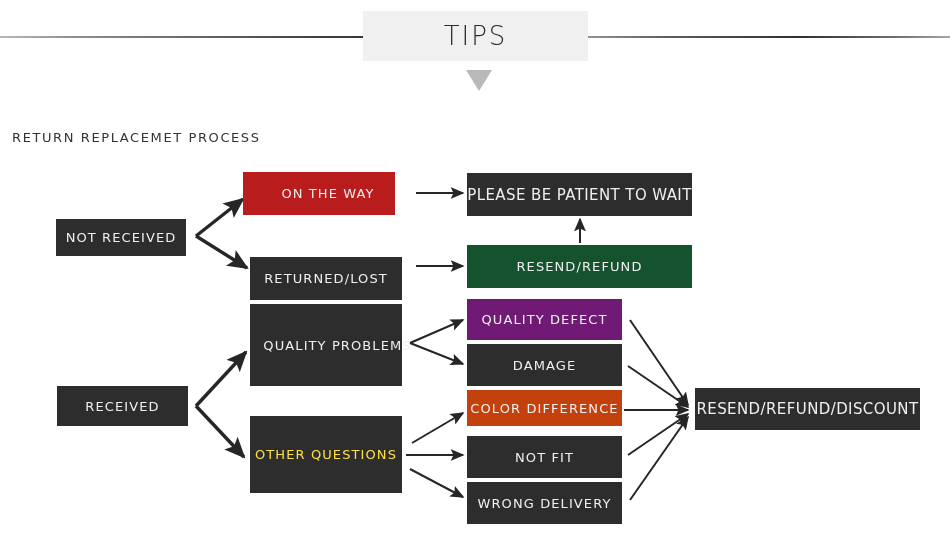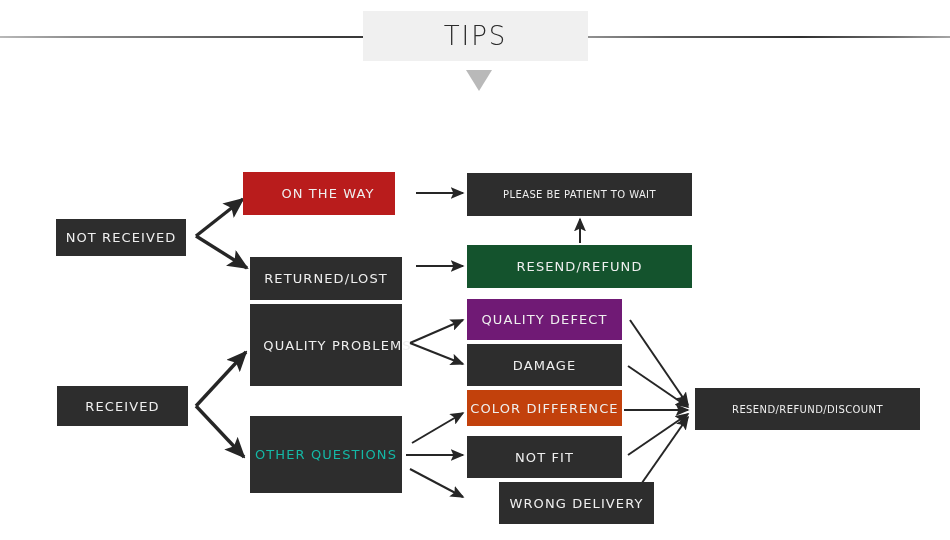--- a/index.html
+++ b/index.html
@@ -50,38 +50,39 @@
     background:#2d2d2d;
     color:#efefef;
     display:flex;align-items:center;justify-content:center;
     font-size:13px;letter-spacing:1.1px;
     font-family:"DejaVu Sans", sans-serif;
     text-align:center;
     box-sizing:border-box;
     padding:0 6px;
     white-space:nowrap;
   }
-  .node.tight{letter-spacing:.4px;font-size:10px;}
+  .node.tight{letter-spacing:.4px;font-size:15px;}
 
   
   #arrows{position:absolute;left:0;top:0;width:950px;height:540px;pointer-events:none;}
 </style>
 </head>
 <body>
 
 <div id="stage">
 
   <div class="rule left"></div>
   <div class="rule right"></div>
 
   <div class="tips-box">
     <span class="tips-text">TIPS</span>
   </div>
   <div class="tips-caret"></div>
 
+  <div class="diagram-title">RETURN REPLACEMET PROCESS</div>
 
   <svg id="arrows" viewBox="0 0 950 540" xmlns="http://www.w3.org/2000/svg">
     <defs>
       <marker id="ah" markerWidth="7" markerHeight="6" refX="6.2" refY="3" orient="auto" markerUnits="strokeWidth">
         <path d="M0,0 L7,3 L0,6 L1.4,3 z" fill="#262626"></path>
       </marker>
       <marker id="ahT" markerWidth="6.2" markerHeight="5.4" refX="5.6" refY="2.7" orient="auto" markerUnits="strokeWidth">
         <path d="M0,0 L6.2,2.7 L0,5.4 L1.3,2.7 z" fill="#262626"></path>
       </marker>
     </defs>
@@ -121,36 +122,36 @@
       </div>
       <div class="node" style="left: 467px; top: 245px; width: 225px; height: 43px; background: #14532d; color: rgb(239, 239, 239);">
         <span>RESEND/REFUND</span>
       </div>
       <div class="node" style="left: 57px; top: 386px; width: 131px; height: 40px; background: rgb(45, 45, 45); color: rgb(239, 239, 239);">
         <span>RECEIVED</span>
       </div>
       <div class="node" style="left: 250px; top: 304px; width: 152px; height: 82px; background: rgb(45, 45, 45); color: rgb(239, 239, 239); padding-left: 29px;">
         <span>QUALITY PROBLEMS</span>
       </div>
-      <div class="node" style="left: 250px; top: 416px; width: 152px; height: 77px; background: rgb(45, 45, 45); color: #14b8a6; text-align: center;">
+      <div class="node" style="left: 250px; top: 416px; width: 152px; height: 77px; background: rgb(45, 45, 45); color: #fde047; text-align: center;">
         <span>OTHER QUESTIONS</span>
       </div>
       <div class="node" style="left: 467px; top: 299px; width: 155px; height: 41px; background: #701a75; color: rgb(239, 239, 239);">
         <span>QUALITY DEFECT</span>
       </div>
       <div class="node" style="left: 467px; top: 344px; width: 155px; height: 42px; background: rgb(45, 45, 45); color: rgb(239, 239, 239);">
         <span>DAMAGE</span>
       </div>
       <div class="node" style="left: 467px; top: 390px; width: 155px; height: 36px; background: #c2410c; color: rgb(239, 239, 239);">
         <span>COLOR DIFFERENCE</span>
       </div>
       <div class="node" style="left: 467px; top: 436px; width: 155px; height: 42px; background: rgb(45, 45, 45); color: rgb(239, 239, 239);">
         <span>NOT FIT</span>
       </div>
-      <div class="node" style="left: 467px; top: 482px; width: 155px; height: 42px; background: rgb(45, 45, 45); color: rgb(239, 239, 239); margin-left: 32px;">
+      <div class="node" style="left: 467px; top: 482px; width: 155px; height: 42px; background: rgb(45, 45, 45); color: rgb(239, 239, 239);">
         <span>WRONG DELIVERY</span>
       </div>
       <div class="node tight" style="left: 695px; top: 388px; width: 225px; height: 42px; background: rgb(45, 45, 45); color: rgb(239, 239, 239);">
         <span>RESEND/REFUND/DISCOUNT</span>
       </div>
     </div>
 
 </div>
 
 </body></html>

